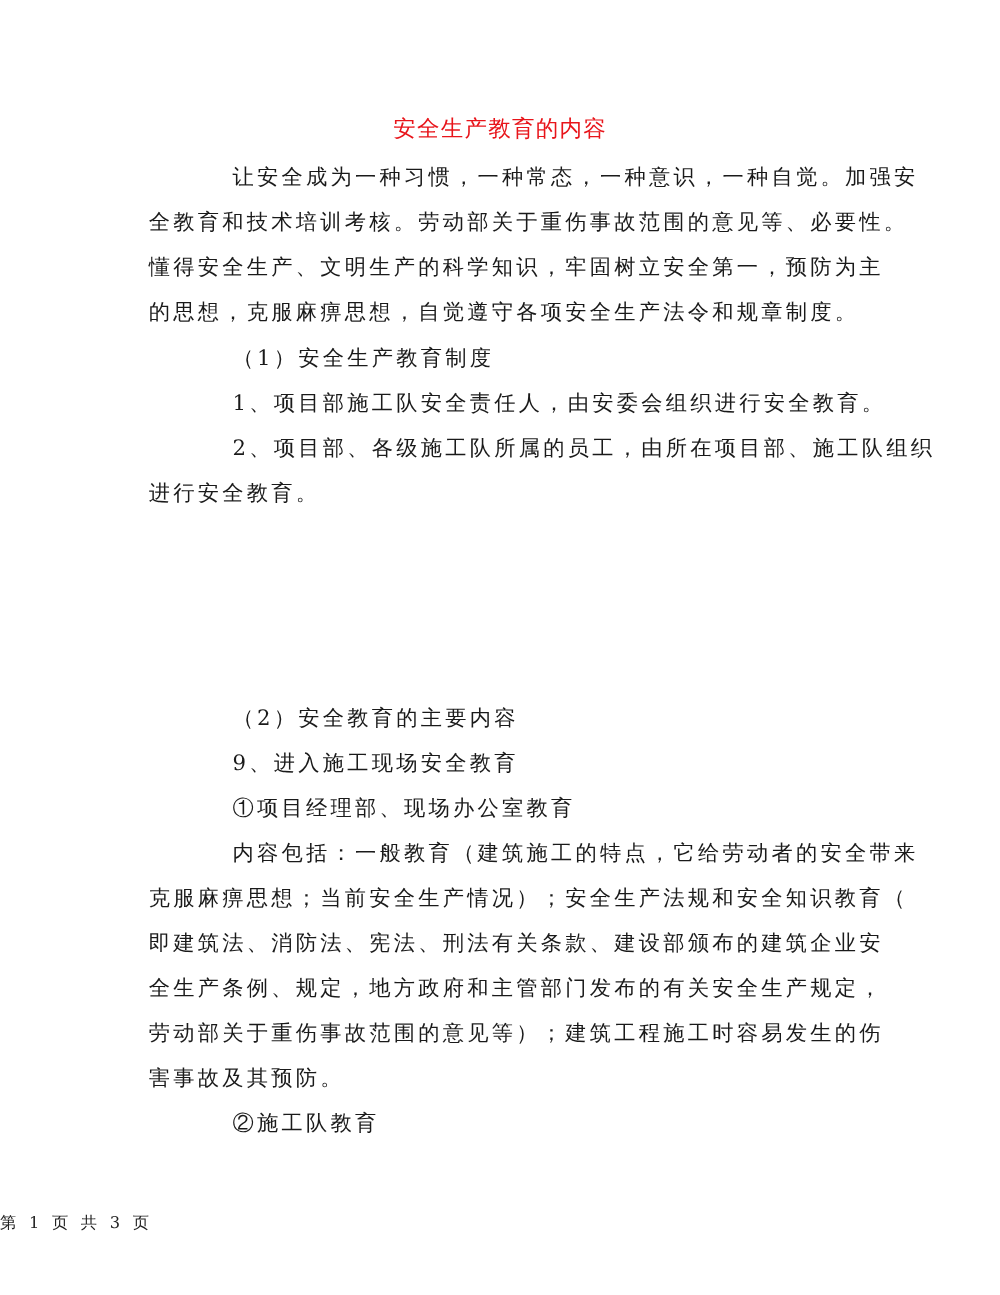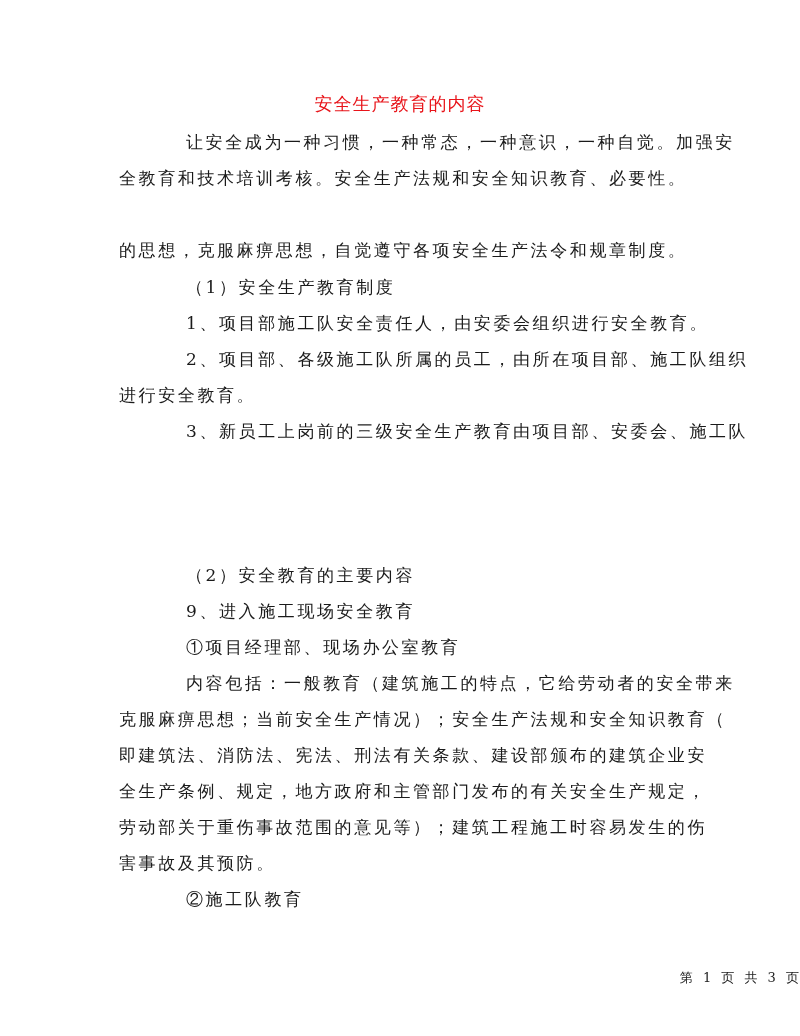--- a/index.html
+++ b/index.html
@@ -4,37 +4,37 @@
 <style>
   html, body { margin: 0; padding: 0; background: #ffffff; }
   body { width: 800px; height: 1036px; position: relative; overflow: hidden;
          font-family: "DejaVu Serif", "Liberation Serif", serif; color: #1a1a1a; }
   .page { position: absolute; left: 0; top: 0; width: 800px; height: 1036px; background: #fff; }
   .title { position: absolute; left: 0; width: 800px; top: 92px; text-align: center;
            font-size: 18px; color: #e8141a; letter-spacing: 1px; line-height: 24px; }
   .line { position: absolute; left: 119px; width: 575px; font-size: 17px; line-height: 24px;
           white-space: nowrap; letter-spacing: 2.6px; }
   .indent { left: 158px; width: 536px; margin-left: 28px; }
-  .footer { position: absolute; left: 0; width: 800px; top: 969px; text-align: right;
+  .footer { position: absolute; left: 0; width: 800px; top: 969px; text-align: left;
             font-size: 13px; color: #222; letter-spacing: 1px; word-spacing: 4px; }
 </style>
 </head>
 <body>
 
 <div class="page">
   <div class="title">安全生产教育的内容</div>
 
   <div class="line indent" style="top:130px">让安全成为一种习惯，一种常态，一种意识，一种自觉。加强安</div>
-  <div class="line" style="top:166px">全教育和技术培训考核。安全生产法规和安全知识教育、必要性。</div>
+  <div class="line" style="top:166px">全教育和技术培训考核。劳动部关于重伤事故范围的意见等、必要性。</div>
+  <div class="line" style="top:202px">懂得安全生产、文明生产的科学知识，牢固树立安全第一，预防为主</div>
   <div class="line" style="top:238px">的思想，克服麻痹思想，自觉遵守各项安全生产法令和规章制度。</div>
   <div class="line indent" style="top:275px">（1）安全生产教育制度</div>
   <div class="line indent" style="top:311px">1、项目部施工队安全责任人，由安委会组织进行安全教育。</div>
   <div class="line indent" style="top:347px">2、项目部、各级施工队所属的员工，由所在项目部、施工队组织</div>
   <div class="line" style="top:383px">进行安全教育。</div>
-  <div class="line indent" style="top:419px">3、新员工上岗前的三级安全生产教育由项目部、安委会、施工队</div>
   <div class="line indent" style="top:563px">（2）安全教育的主要内容</div>
   <div class="line indent" style="top:599px">9、进入施工现场安全教育</div>
   <div class="line indent" style="top:671px">内容包括：一般教育（建筑施工的特点，它给劳动者的安全带来</div>
   <div class="line indent" style="top:635px">①项目经理部、现场办公室教育</div>
   <div class="line" style="top:707px">克服麻痹思想；当前安全生产情况）；安全生产法规和安全知识教育（</div>
   <div class="line" style="top:743px">即建筑法、消防法、宪法、刑法有关条款、建设部颁布的建筑企业安</div>
   <div class="line" style="top:779px">全生产条例、规定，地方政府和主管部门发布的有关安全生产规定，</div>
   <div class="line" style="top:815px">劳动部关于重伤事故范围的意见等）；建筑工程施工时容易发生的伤</div>
   <div class="line" style="top:851px">害事故及其预防。</div>
   <div class="line indent" style="top:887px">②施工队教育</div>

